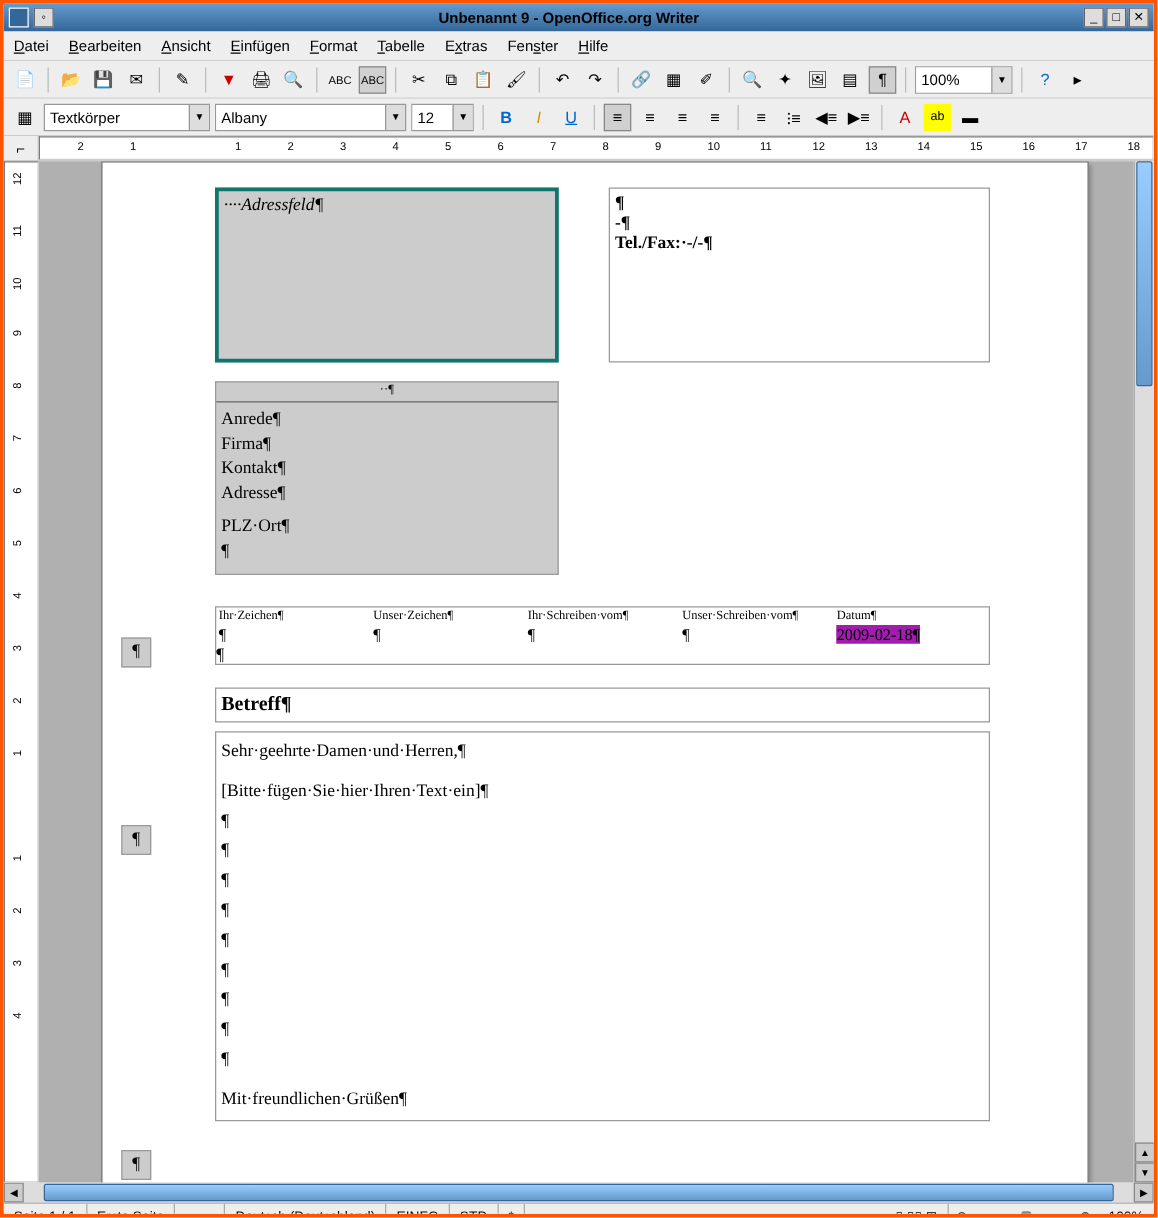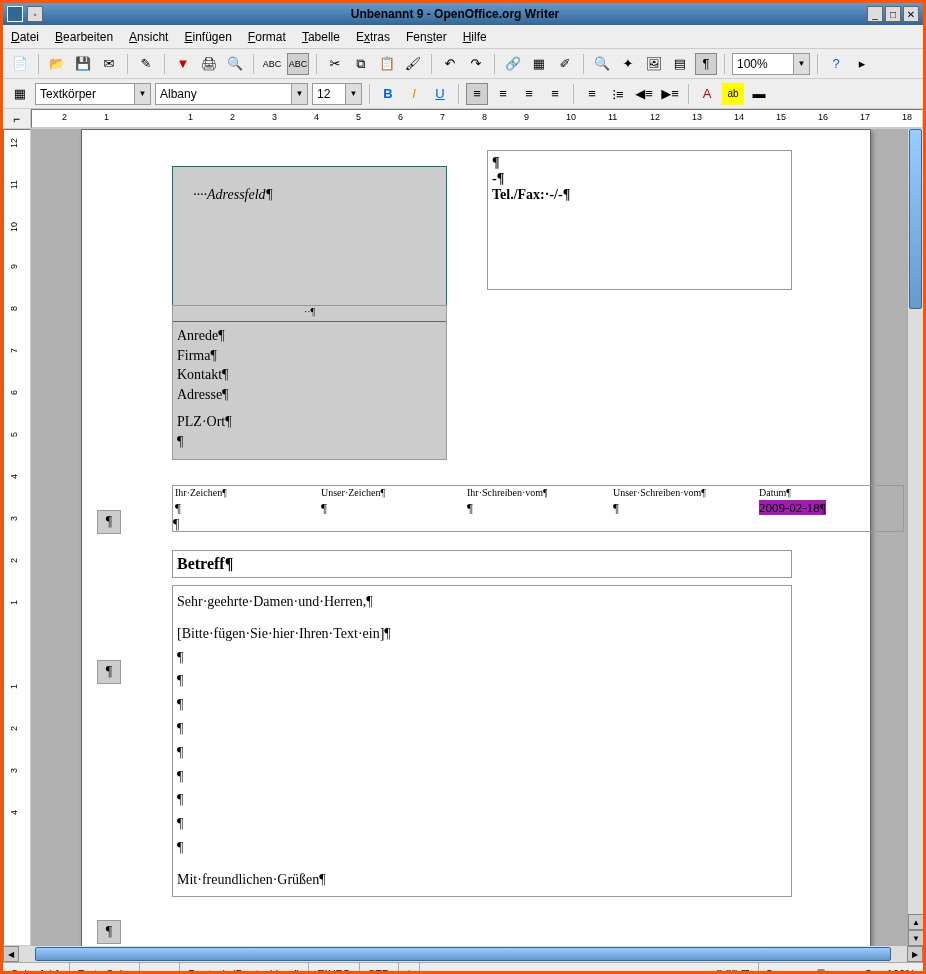--- a/index.html
+++ b/index.html
@@ -24,27 +24,27 @@
 .ruler-row{height:20px;background:#eee;border-bottom:1px solid #ccc;display:flex;}
 .ruler-corner{width:28px;border-right:1px solid #ccc;display:flex;align-items:center;justify-content:center;}
 .hruler{flex:1;background:#fff;border:1px inset #ccc;position:relative;overflow:hidden;font-size:9px;}
 .hruler .tick{position:absolute;top:2px;}
 .workspace{display:flex;height:817px;}
 .vruler{width:28px;background:#fff;border:1px inset #ccc;position:relative;font-size:9px;}
 .vruler .vtick{position:absolute;left:5px;writing-mode:vertical-lr;transform:rotate(180deg);}
 .docarea{flex:1;background:#b0b0b0;position:relative;overflow:hidden;}
 .page{position:absolute;left:50px;top:0;width:790px;height:1100px;background:#fff;border:1px solid #666;box-shadow:2px 2px 4px rgba(0,0,0,.3);}
 .pagecontent{position:absolute;left:90px;top:20px;width:620px;font-family:"Times New Roman",serif;font-size:14px;}
-.addrfield{position:absolute;left:0;top:16px;width:275px;height:140px;background:#ccc;border:1px solid #0f766e;padding:20px;font-style:italic;}
+.addrfield{position:absolute;left:0;top:0;width:275px;height:140px;background:#ccc;border:3px solid #0f766e;padding:4px;font-style:italic;}
 .senderbox{position:absolute;left:315px;top:0;width:305px;height:140px;border:1px solid #999;padding:4px;font-style:normal;}
 .senderbox div{font-weight:bold;}
 .recipbox{position:absolute;left:0;top:155px;width:275px;height:155px;background:#ccc;border:1px solid #999;}
 .reciphdr{height:16px;border-bottom:1px solid #666;text-align:center;font-size:10px;}
 .recipbody{padding:4px;line-height:1.4;}
-.refrow{position:absolute;left:0;top:335px;width:732px;border:1px solid #999;}
+.refrow{position:absolute;left:0;top:335px;width:620px;border:1px solid #999;}
 .refhdr{display:flex;font-size:10px;}
 .refhdr div{flex:1;padding:1px 2px;}
 .refval{display:flex;font-size:13px;}
 .refval div{flex:1;padding:1px 2px;}
 .refval .dateval{background:#a21caf;}
 .emptyrow{height:14px;}
 .betreff{position:absolute;left:0;top:400px;width:620px;border:1px solid #999;padding:4px;font-weight:bold;font-size:16px;}
 .bodybox{position:absolute;left:0;top:435px;width:620px;border:1px solid #999;padding:4px;line-height:1.7;}
 .pilmark{position:absolute;left:-75px;width:24px;height:24px;background:#ccc;border:1px solid #999;display:flex;align-items:center;justify-content:center;font-size:14px;}
 .vscroll{width:16px;background:#ddd;border-left:1px solid #aaa;position:relative;}
@@ -125,21 +125,21 @@
     <div class="ddbtn">▼</div>
   </div>
   <div class="sep"></div>
   <div class="tbtn" style="color:#06c;">?</div>
   <div class="tbtn">▸</div>
 </div>
 
 <div class="fmtbar">
   <div class="tbtn">▦</div>
   <div class="combo">
-    <input style="width: 98px;" value="Textkörper">
+    <input style="width: 115px;" value="Textkörper">
     <div class="ddbtn">▼</div>
   </div>
   <div class="combo">
     <input style="width: 135px;" value="Albany">
     <div class="ddbtn">▼</div>
   </div>
   <div class="combo">
     <input style="width: 32px;" value="12">
     <div class="ddbtn">▼</div>
   </div>

